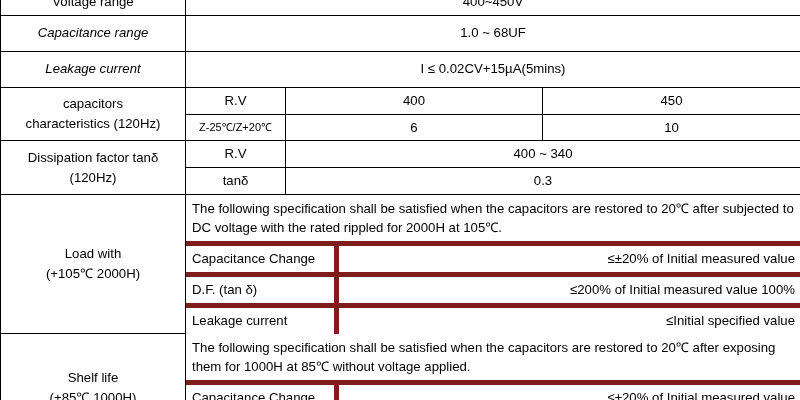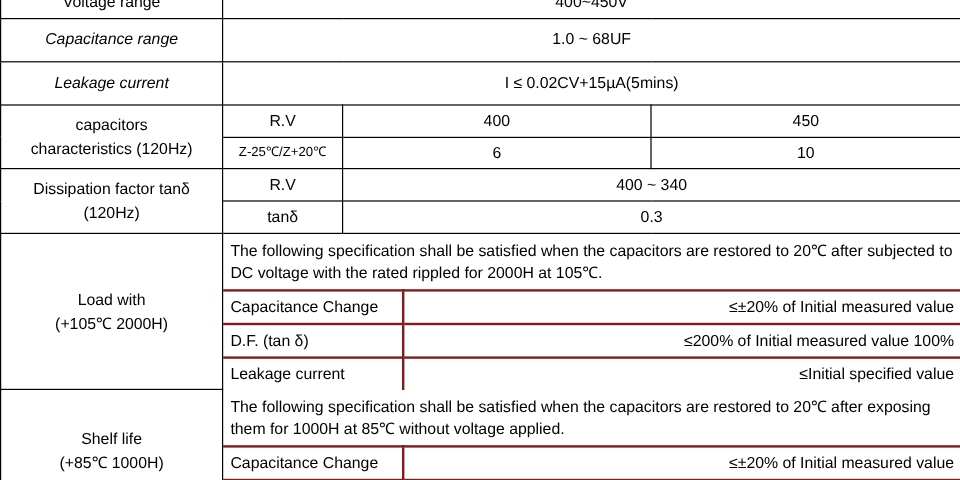--- a/index.html
+++ b/index.html
@@ -52,21 +52,21 @@
   .nested {
     padding: 0 !important;
     border: 0 !important;
   }
   table.inner {
     width: 100%;
     border-collapse: collapse;
     table-layout: fixed;
   }
   table.inner td {
-    border: 2px solid #7f1d1d;
+    border: 5px solid #7f1d1d;
     padding: 4px 6px;
     box-sizing: border-box;
   }
   table.inner tr:first-child td {
     border-top: 0;
   }
   table.inner tr:last-child td {
     border-bottom: 0;
   }
   table.inner td:first-child {

